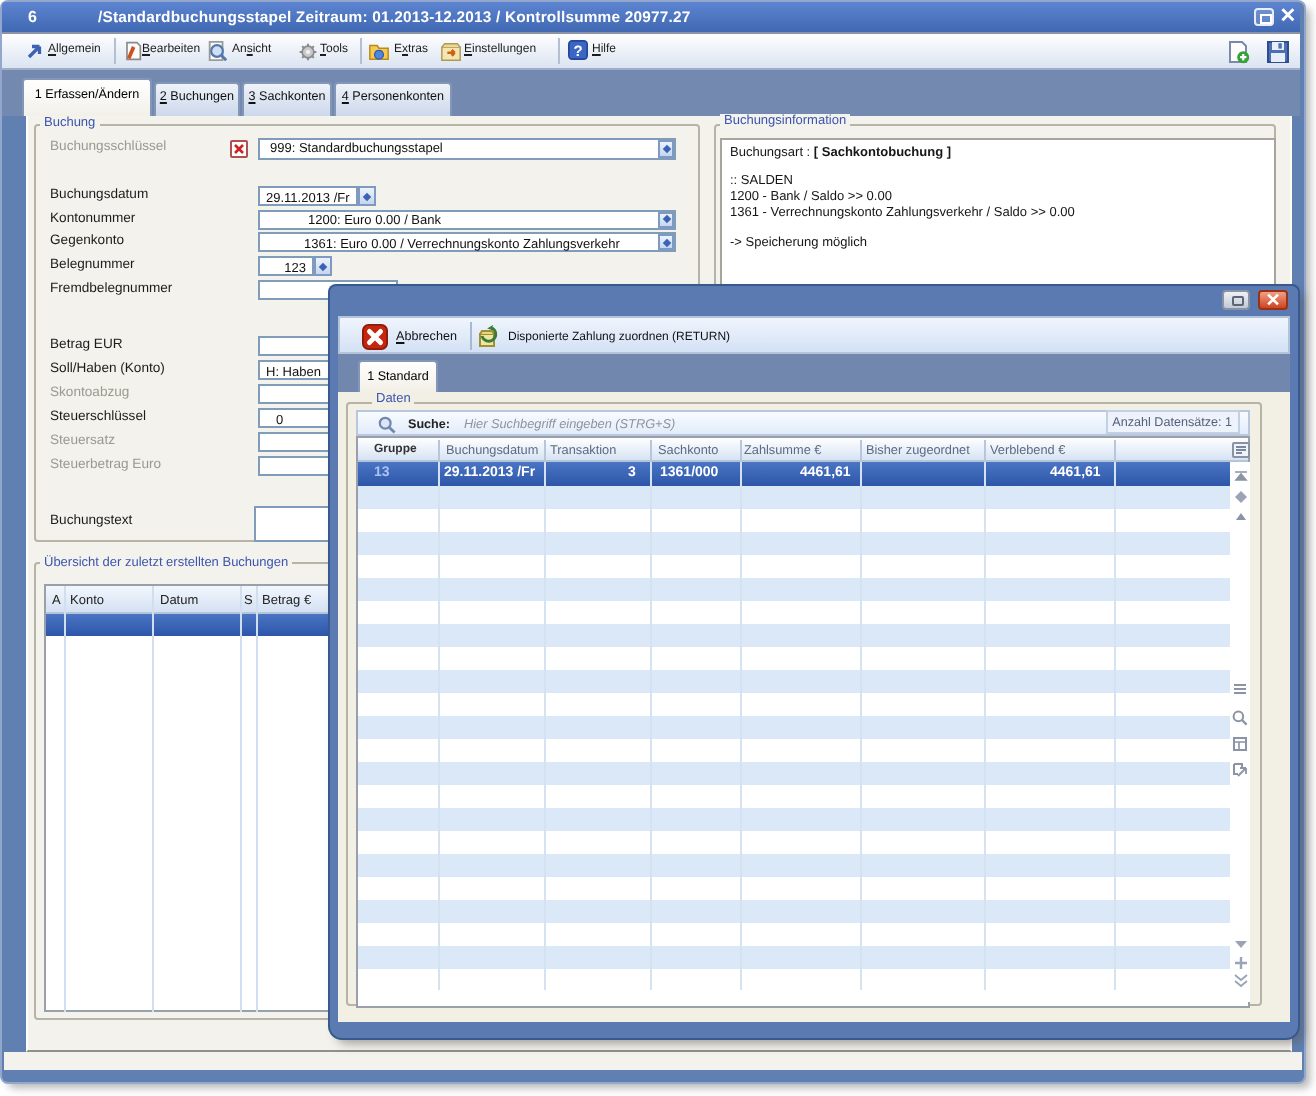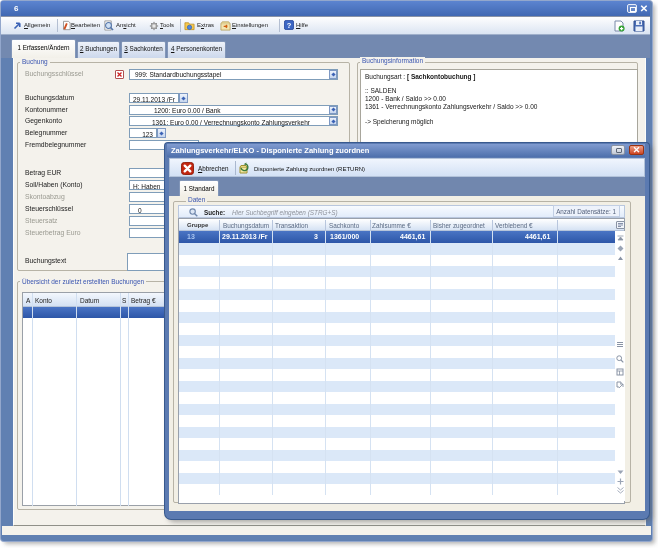--- a/index.html
+++ b/index.html
@@ -71,20 +71,21 @@
 .dcol { position:absolute; width:1px; background:#d5e2f2; }
 .dcolh { position:absolute; width:1px; background:#b8c6dd; }
 #drail { position:absolute; background:#ffffff; }
 </style>
 </head>
 <body>
 <div id="stage">
   <div id="win" class="abs">
     <div id="titlebar" class="abs">
       <span class="t6">6</span>
+      <span class="tt">/Standardbuchungsstapel Zeitraum: 01.2013-12.2013 / Kontrollsumme 20977.27</span>
     </div>
     <div id="btn-restore" class="tbtn"></div>
     <div id="btn-x" class="tbtn">✕</div>
     <div id="toolbar" class="abs">
       <svg class="micon" style="left:12px;top:4px;width:9px;height:9px;" viewBox="0 0 12 12">
           <path d="M2 10 L9 3 M9 3 L4 3 M9 3 L9 8" stroke="#3b62b5" stroke-width="2.2" fill="none"></path>
         </svg>
       <span class="mi" style="left:23px"><u>A</u>llgemein</span>
       <div class="msep" style="left:56px"></div>
       <svg class="micon" style="left:60px;top:3px;width:10px;height:11px;" viewBox="0 0 12 12">
@@ -231,23 +232,20 @@
       </div>
       <div id="mselrow"></div>
       <div class="mcol" style="left:9px;"></div>
       <div class="mcol" style="left:53px;"></div>
       <div class="mcol" style="left:97px;"></div>
       <div class="mcol" style="left:105px;"></div>
     </div>
     <div id="bstrip" class="abs"></div>
   </div>
   <div id="dlg" class="abs">
-    <div id="dtitle">
-        <span>Zahlungsverkehr/ELKO - Disponierte Zahlung zuordnen</span>
-      </div>
     <div id="dbtn-g"></div>
     <div id="dbtn-r">✕</div>
     <div id="dtoolbar">
       <svg style="position:absolute;left:11px;top:3px;" width="13" height="13" viewBox="0 0 14 14">
           <rect x="0.5" y="0.5" width="13" height="13" rx="3" fill="#c42610" stroke="#8e1a08"></rect>
           <path d="M4 4 L10 10 M10 4 L4 10" stroke="#fff" stroke-width="2.6" stroke-linecap="round"></path>
         </svg>
       <span class="txt" style="left:28px;"><u>A</u>bbrechen</span>
       <div style="position:absolute; left:65px; top:2px; width:1px; height:14px; background:#aab8cf;"></div>
       <svg style="position:absolute;left:68px;top:3px;" width="13" height="13" viewBox="0 0 13 13">

